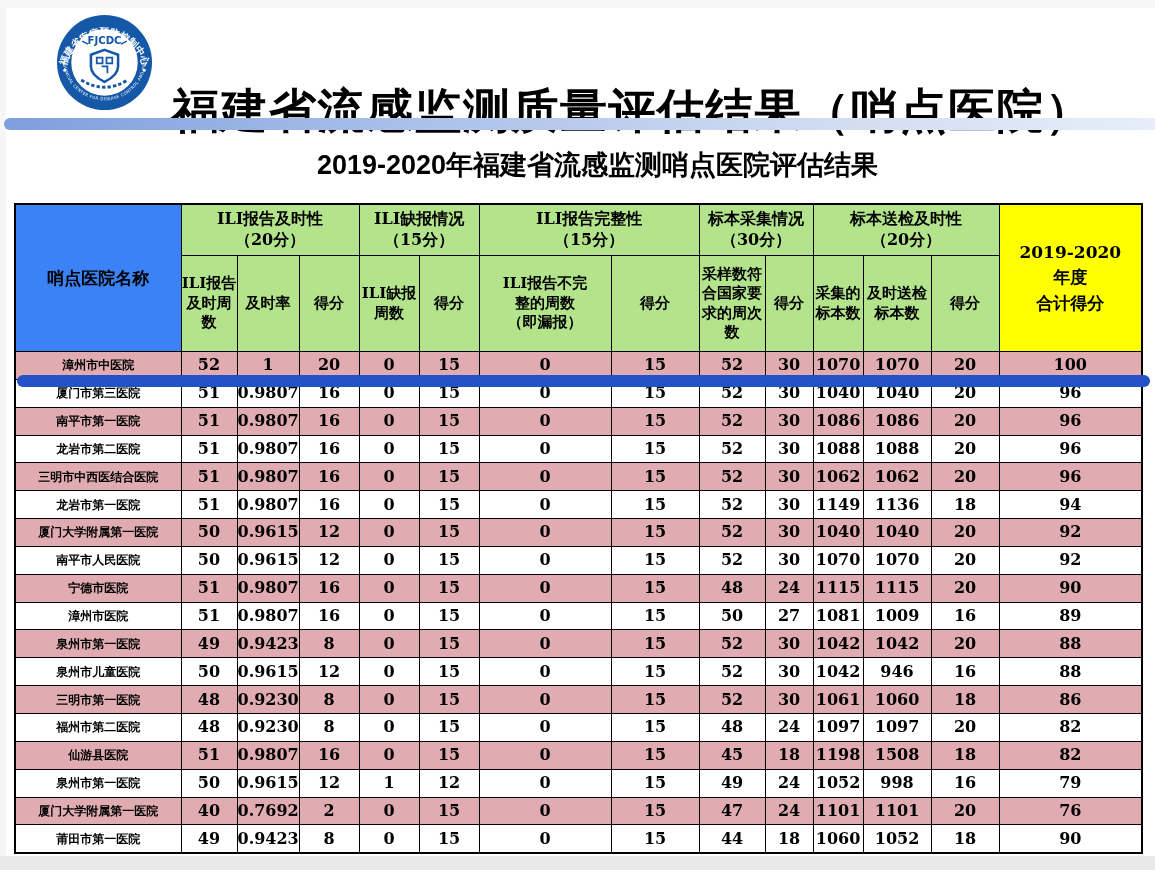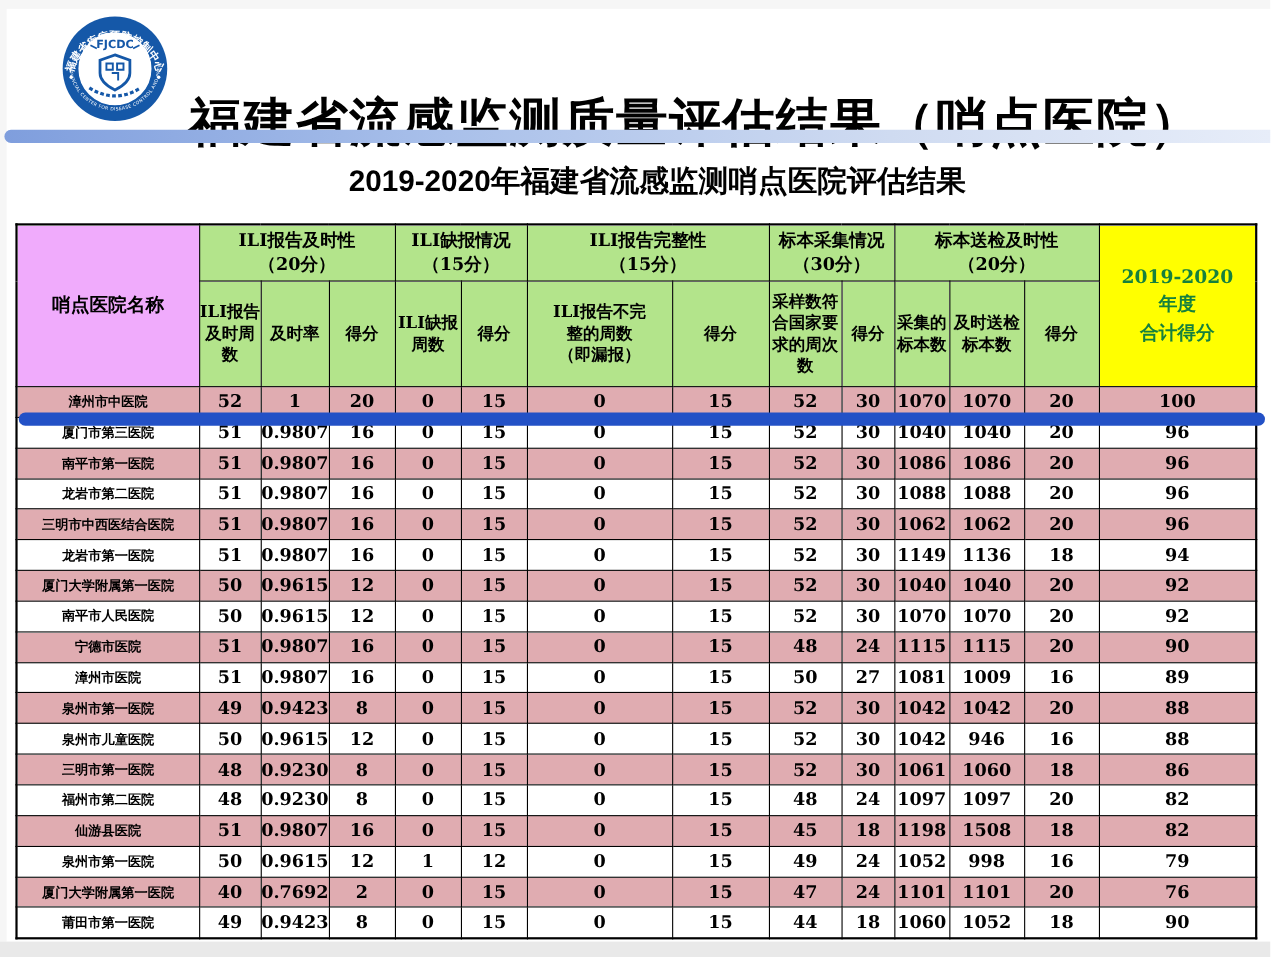--- a/index.html
+++ b/index.html
@@ -34,22 +34,22 @@
     font-family:"DejaVu Serif","Liberation Serif",serif;color:#000;
   }
   th,td{
     border:1.6px solid #000;text-align:center;vertical-align:middle;
     padding:0;font-weight:bold;overflow:hidden;
   }
   table{border:2.5px solid #000;}
   thead th{background:#b3e48b;font-size:15px;line-height:1.3;white-space:pre-line;word-break:break-all;}
   .group-row th{height:50px;font-size:16px;margin-top:44px;}
   .sub-row th{height:95px;}
-  th.name-head{background:#f0abfc;font-size:17px;}
-  th.total-head{background:#ffff00;color:#15803d;font-size:17px;line-height:1.5;}
+  th.name-head{background:#3b82f6;font-size:17px;}
+  th.total-head{background:#ffff00;color:#000000;font-size:17px;line-height:1.5;}
   tbody tr{height:27.85px;}
   tbody td{font-size:16px;line-height:1;}
   tbody tr:nth-child(odd){background:#e0acb1;}
   tbody td.name-cell{font-size:12px;letter-spacing:0;}
 
   .highlight-bar{
     position:absolute;left:17px;top:375px;width:1133px;height:12px;
     background:#2351c6;border-radius:6px;z-index:5;
   }
 </style>

